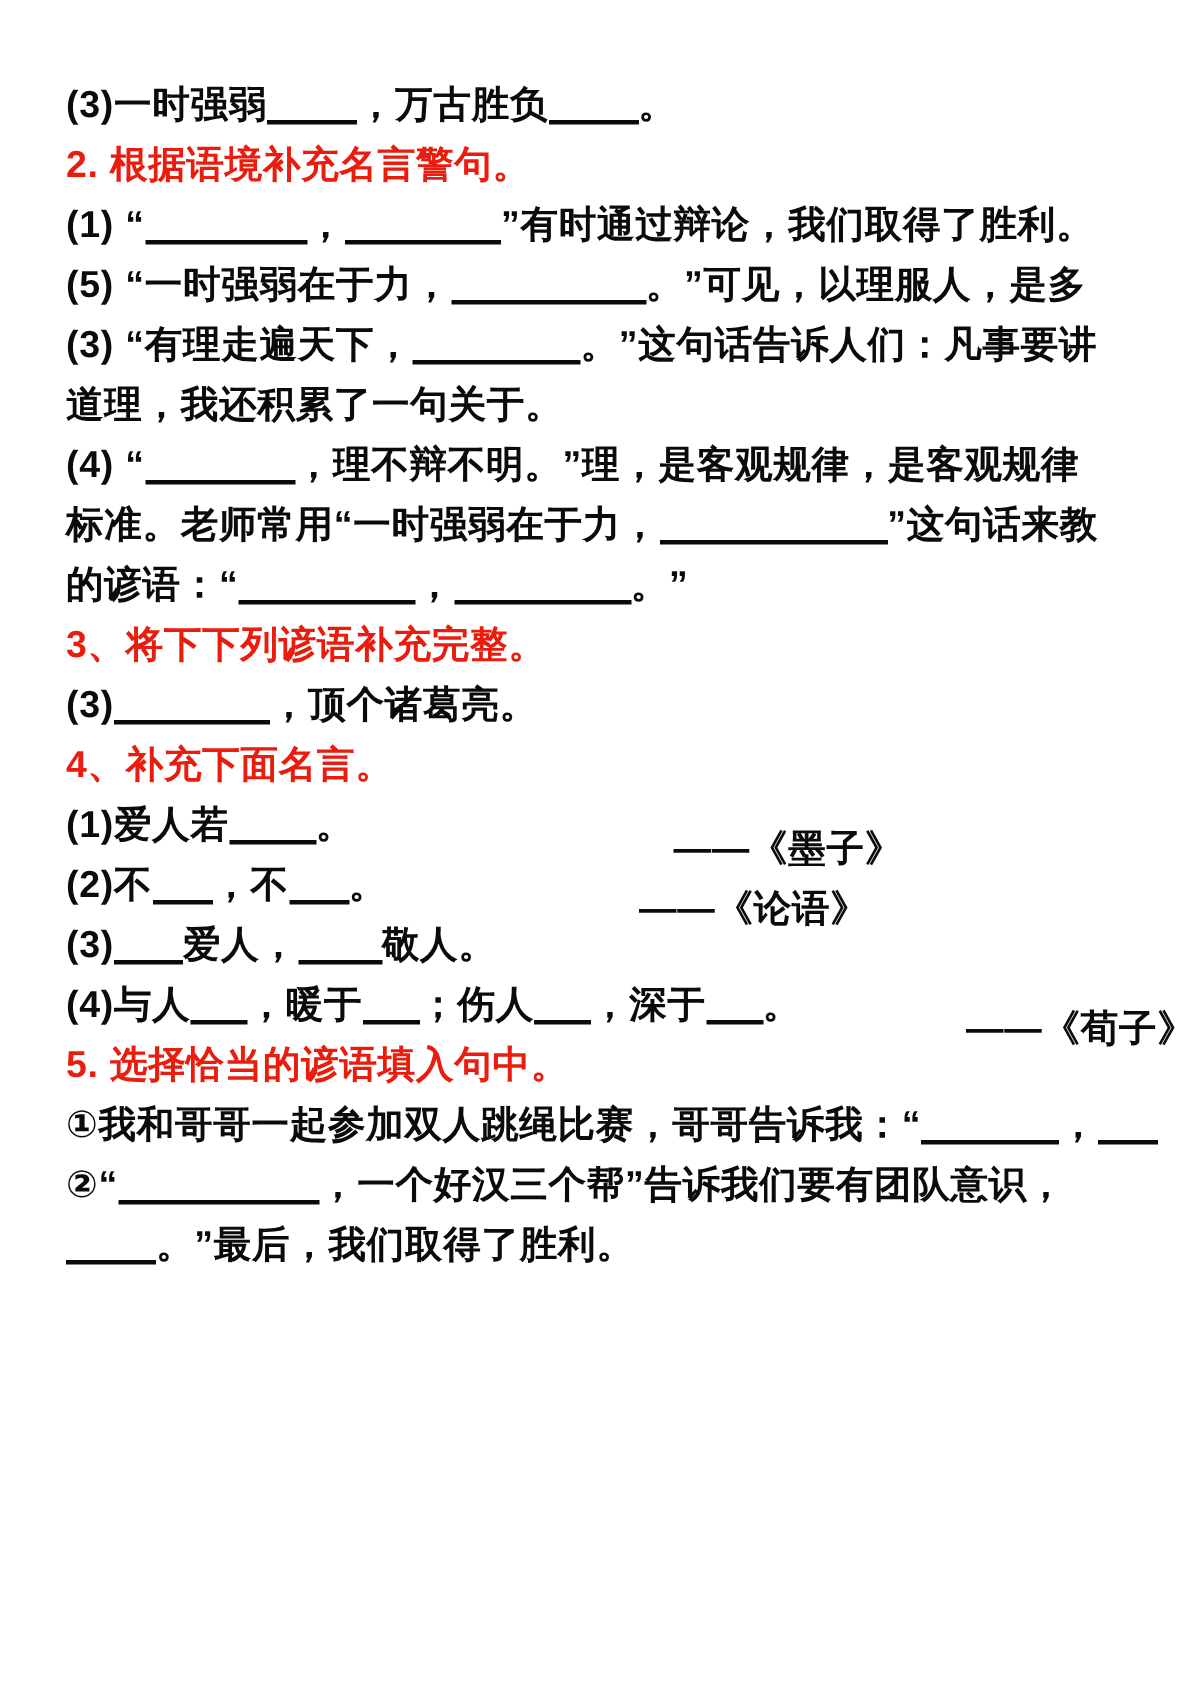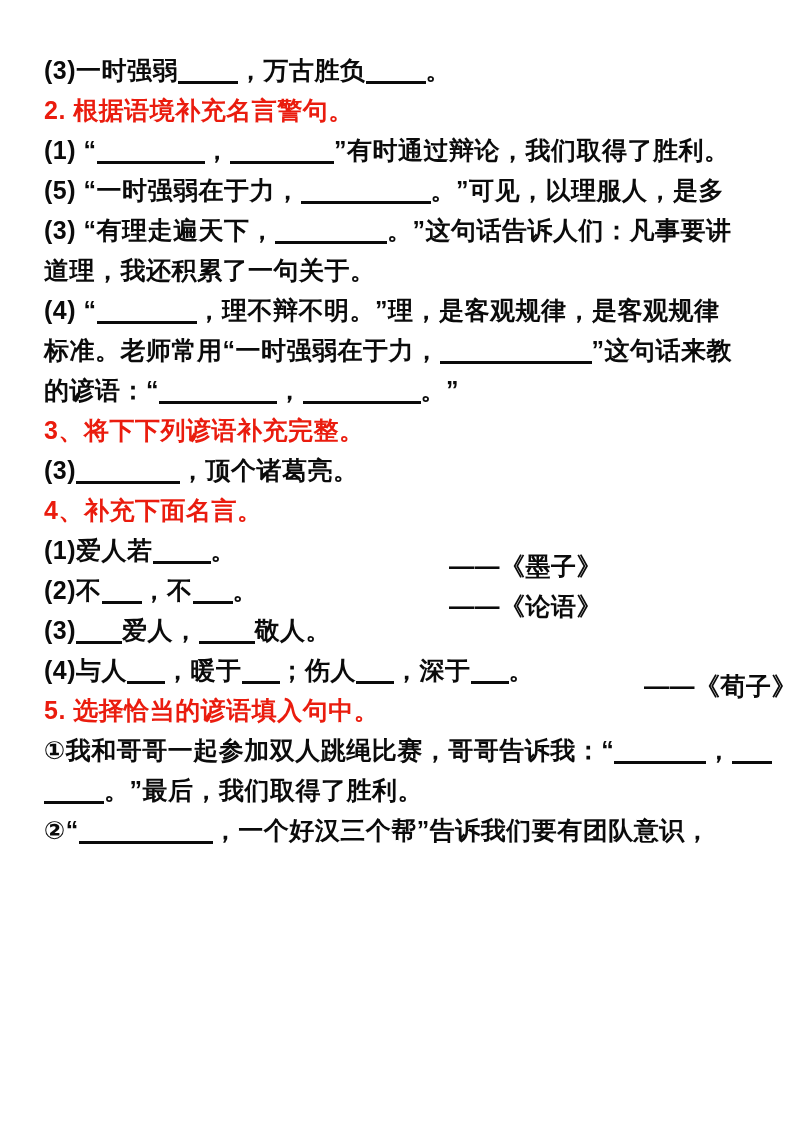--- a/index.html
+++ b/index.html
@@ -57,21 +57,21 @@
       <div class="line text"><span class="txt">(5) “一时强弱在于力，</span><span class="blank" style="width: 130px;"></span><span class="txt">。”可见，以理服人，是多</span></div>
       <div class="line text"><span class="txt">(3) “有理走遍天下，</span><span class="blank" style="width: 112px;"></span><span class="txt">。”这句话告诉人们：凡事要讲</span></div>
       <div class="line text"><span class="txt">道理，我还积累了一句关于。</span></div>
       <div class="line text"><span class="txt">(4) “</span><span class="blank" style="width: 100px;"></span><span class="txt">，理不辩不明。”理，是客观规律，是客观规律</span></div>
       <div class="line text"><span class="txt">标准。老师常用“一时强弱在于力，</span><span class="blank" style="width: 152px;"></span><span class="txt">”这句话来教</span></div>
       <div class="line text"><span class="txt">的谚语：“</span><span class="blank" style="width: 118px;"></span><span class="txt">，</span><span class="blank" style="width: 118px;"></span><span class="txt">。”</span></div>
       <div class="line heading"><span class="txt">3、将下下列谚语补充完整。</span></div>
       <div class="line text"><span class="txt">(3)</span><span class="blank" style="width: 104px;"></span><span class="txt">，顶个诸葛亮。</span></div>
       <div class="line heading"><span class="txt">4、补充下面名言。</span></div>
       <div class="line text"><span class="txt">(1)爱人若</span><span class="blank" style="width: 58px;"></span><span class="txt">。</span><span class="cite" style="left: 405px;">——《墨子》</span></div>
-      <div class="line text"><span class="txt">(2)不</span><span class="blank" style="width: 40px;"></span><span class="txt">，不</span><span class="blank" style="width: 40px;"></span><span class="txt">。</span><span class="cite" style="left: 405px;">——《论语》</span></div>
+      <div class="line text"><span class="txt">(2)不</span><span class="blank" style="width: 40px;"></span><span class="txt">，不</span><span class="blank" style="width: 40px;"></span><span class="txt">。</span><span class="cite" style="left: 382px;">——《论语》</span></div>
       <div class="line text"><span class="txt">(3)</span><span class="blank" style="width: 46px;"></span><span class="txt">爱人，</span><span class="blank" style="width: 56px;"></span><span class="txt">敬人。</span></div>
       <div class="line text"><span class="txt">(4)与人</span><span class="blank" style="width: 38px;"></span><span class="txt">，暖于</span><span class="blank" style="width: 38px;"></span><span class="txt">；伤人</span><span class="blank" style="width: 38px;"></span><span class="txt">，深于</span><span class="blank" style="width: 38px;"></span><span class="txt">。</span><span class="cite" style="left: 600px;">——《荀子》</span></div>
       <div class="line heading"><span class="txt">5. 选择恰当的谚语填入句中。</span></div>
       <div class="line text"><span class="txt">①我和哥哥一起参加双人跳绳比赛，哥哥告诉我：“</span><span class="blank" style="width: 92px;"></span><span class="txt">，</span><span class="blank" style="width: 40px;"></span></div>
+      <div class="line text"><span class="txt">②“</span><span class="blank" style="width: 134px;"></span><span class="txt">，一个好汉三个帮”告诉我们要有团队意识，</span></div>
       <div class="line text"><span class="blank" style="width: 60px;"></span><span class="txt">。”最后，我们取得了胜利。</span></div>
-      <div class="line text"><span class="txt">②“</span><span class="blank" style="width: 134px;"></span><span class="txt">，一个好汉三个帮”告诉我们要有团队意识，</span></div>
     </div>
 </main>
 
 </body></html>

